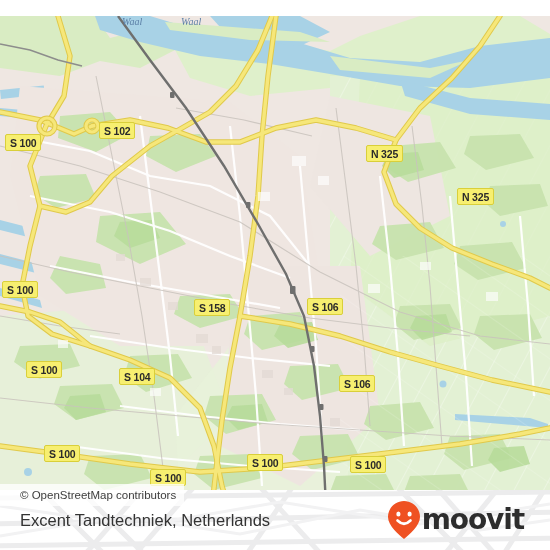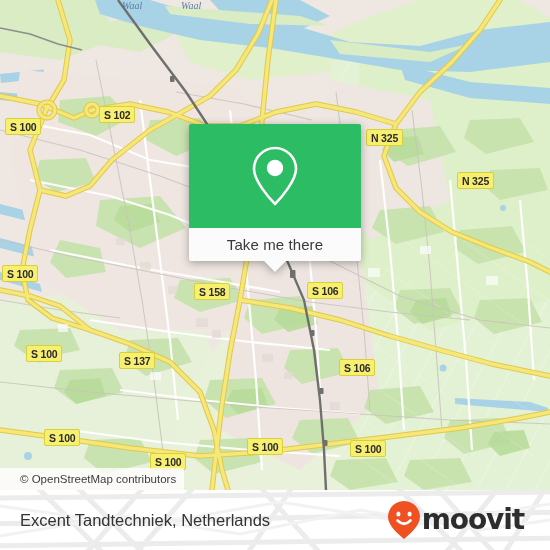--- a/index.html
+++ b/index.html
@@ -18,21 +18,21 @@
     width: 550px;
     height: 550px;
     overflow: hidden;
     background: #fff;
   }
 
   
   #map {
     position: absolute;
     left: 0;
-    top: 0;
+    top: 16px;
     width: 550px;
     height: 490px;
     overflow: hidden;
     background: #efe9e4;
   }
   #map svg { display: block; }
 
   
   .shield {
     position: absolute;
@@ -369,39 +369,27 @@
     <div class="water-label" style="left:181px; top:0px;">Waal</div>
 
     <div class="shield" style="left:5px;  top:118px;">S 100</div>
     <div class="shield" style="left:99px; top:106px;">S 102</div>
     <div class="shield" style="left:366px;top:129px;">N 325</div>
     <div class="shield" style="left:457px;top:172px;">N 325</div>
     <div class="shield" style="left:2px;  top:265px;">S 100</div>
     <div class="shield" style="left:194px;top:283px;">S 158</div>
     <div class="shield" style="left:307px;top:282px;">S 106</div>
     <div class="shield" style="left:26px; top:345px;">S 100</div>
-    <div class="shield" style="left:119px;top:352px;">S 137</div>
+    <div class="shield" style="left:119px;top:352px;">S 104</div>
     <div class="shield" style="left:339px;top:359px;">S 106</div>
     <div class="shield" style="left:44px; top:429px;">S 100</div>
     <div class="shield" style="left:247px;top:438px;">S 100</div>
     <div class="shield" style="left:150px;top:453px;">S 100</div>
     <div class="shield" style="left:350px;top:440px;">S 100</div>
 
-    <div id="popup">
-      <div id="popup-head">
-        <svg width="50" height="62" viewBox="0 0 50 62">
-          <path d="M25 3 C13.4 3 4 12.4 4 24 C4 35.5 18.5 52.5 25 59 C31.5 52.5 46 35.5 46 24 C46 12.4 36.6 3 25 3 Z" fill="none" stroke="#ffffff" stroke-width="2.6" stroke-linejoin="round"></path>
-          <circle cx="25" cy="23" r="8.2" fill="#ffffff"></circle>
-        </svg>
-      </div>
-      <div id="popup-foot">
-        <span id="popup-foot-label">Take me there</span>
-        <div id="popup-tail"></div>
-      </div>
-    </div>
 
     <div id="attribution">
       <span id="attribution-text">© OpenStreetMap contributors</span>
     </div>
   </div>
 
   <div id="footer">
     <svg id="footer-watermark" viewBox="0 0 550 60">
       <rect x="0" y="0" width="550" height="60" fill="#ffffff"></rect>
       <g stroke="#ececed" stroke-width="5" fill="none" stroke-linecap="round">

